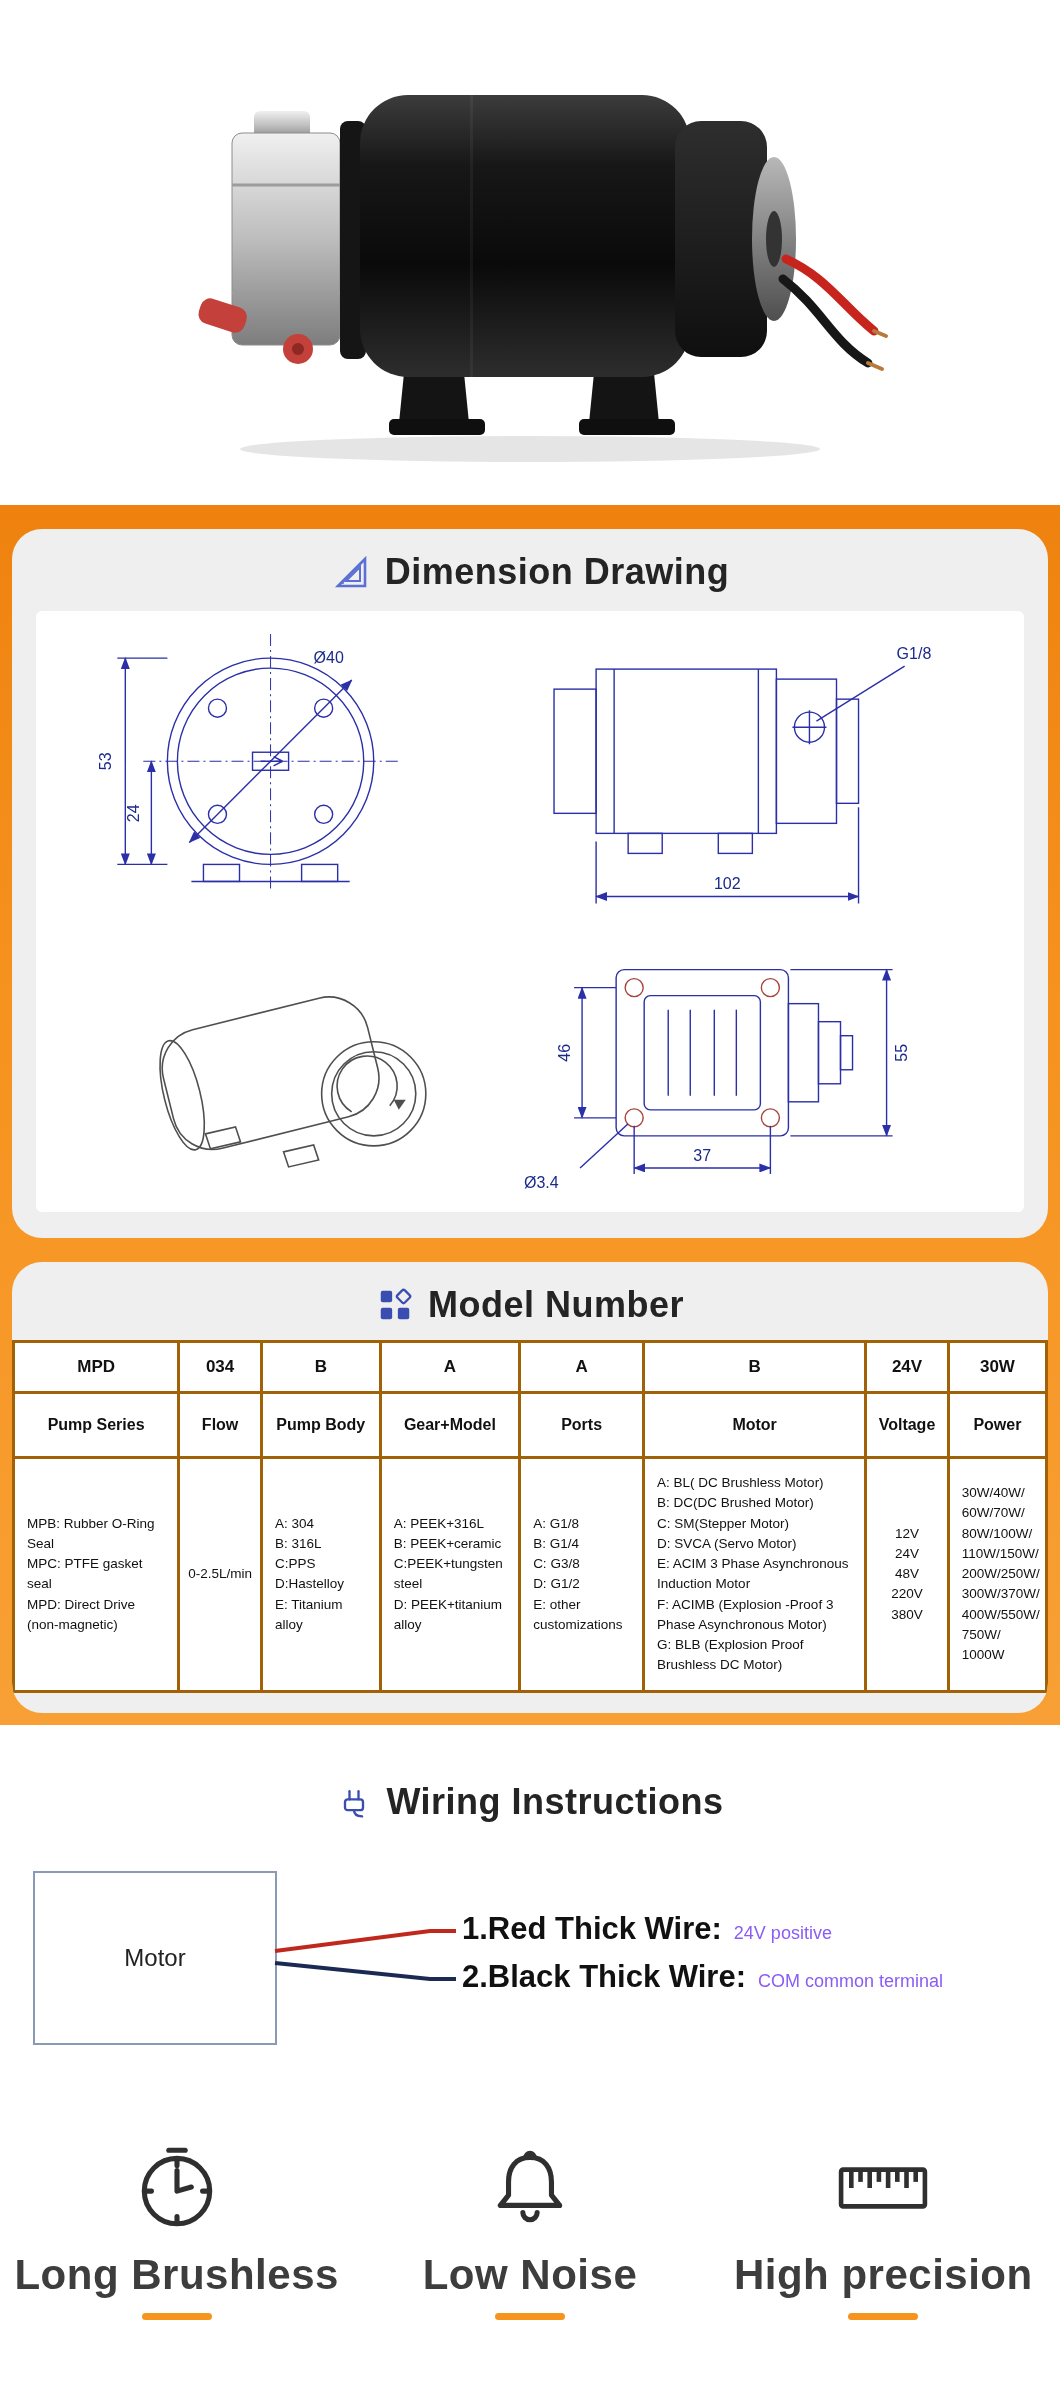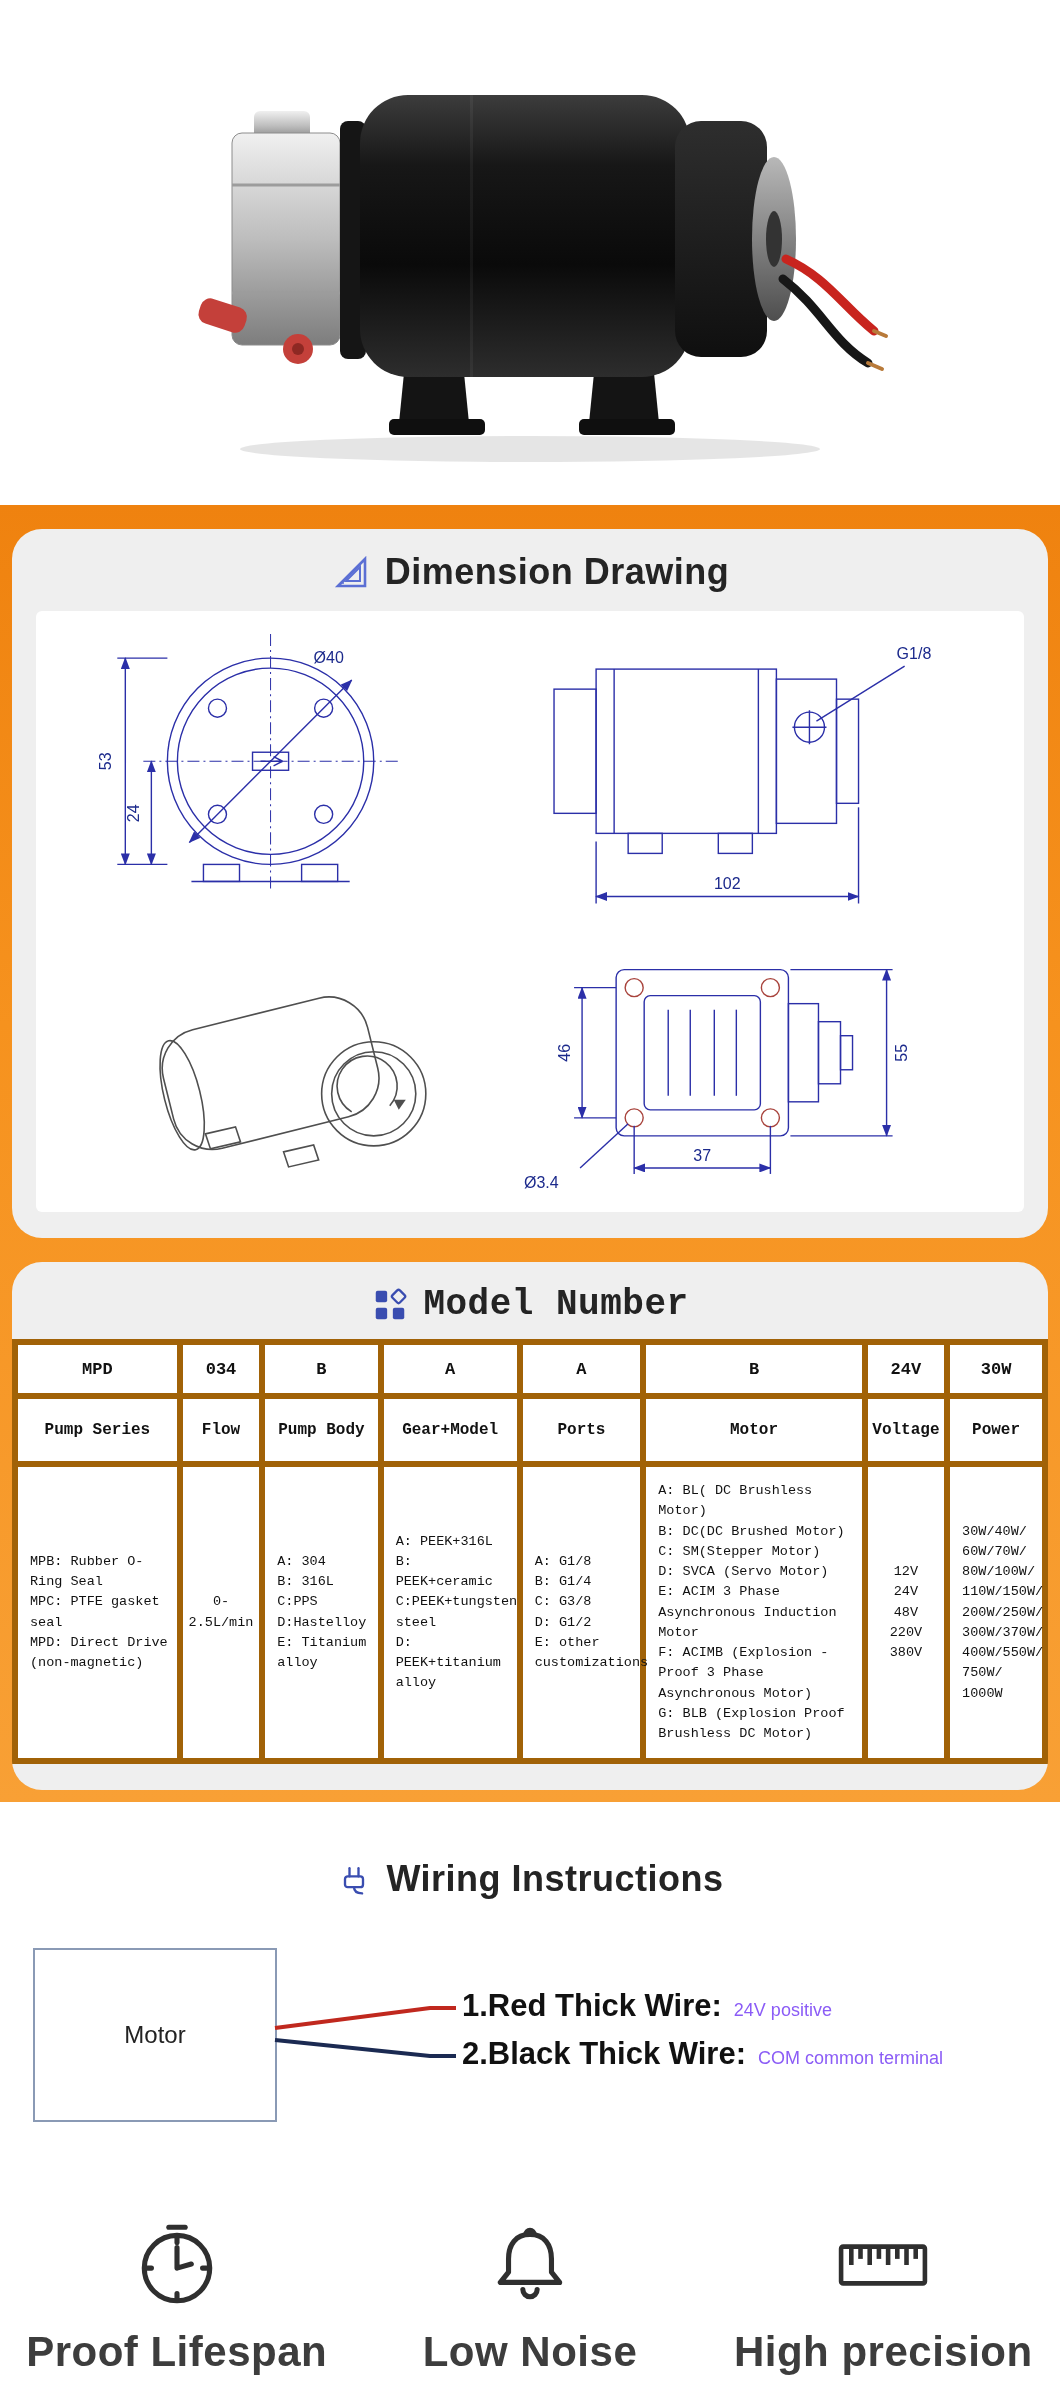--- a/index.html
+++ b/index.html
@@ -15,23 +15,23 @@
   .card{background:#efefef;border-radius:30px;overflow:hidden;}
   .card-title{display:flex;align-items:center;justify-content:center;gap:14px;padding:22px 0 14px;}
   .card-title h2{margin:0;font-size:36px;font-weight:bold;color:#242424;letter-spacing:.5px;}
   .title-icon{display:flex;align-items:center;}
 
   .dim-card{padding-bottom:26px;}
   .drawing-panel{background:#fff;border-radius:6px;margin:4px 24px 0;height:601px;padding-left:12px;}
   .drawing-panel svg{display:block;width:100%;height:100%;}
 
   
-  .model-card{padding-bottom:26px;font-family:Liberation Mono, monospace;}
+  .model-card{padding-bottom:20px;}
   table.model{width:100%;border-collapse:collapse;background:#fff;table-layout:fixed;}
-  table.model td{border:6px solid #a16207;}
+  table.model td{border:3px solid #a16207;}
   tr.codes td{height:46px;text-align:center;font-weight:bold;font-size:17px;color:#111;}
   tr.heads td{height:60px;text-align:center;font-weight:bold;font-size:16px;color:#111;}
   td.detail{white-space:pre-line;font-size:13.5px;line-height:1.5;color:#111;
     padding:14px 8px;text-align:left;vertical-align:middle;}
   td.detail.center{text-align:center;padding:14px 2px;}
   td.detail.pads{padding-left:12px;}
 
   
   .wiring-section{background:#fff;padding:34px 0 6px;}
   .wiring-diagram{position:relative;height:230px;margin-top:22px;}
@@ -359,21 +359,21 @@
         <svg width="92" height="92" viewBox="0 0 90 90" fill="none" stroke="#2f2f2f" stroke-width="5" stroke-linecap="round">
           <circle cx="45" cy="49" r="32"></circle>
           <path d="M45 49 L45 29 M45 49 L59 45"></path>
           <line x1="45" y1="20" x2="45" y2="24"></line>
           <line x1="45" y1="74" x2="45" y2="78"></line>
           <line x1="16" y1="49" x2="20" y2="49"></line>
           <line x1="70" y1="49" x2="74" y2="49"></line>
           <line x1="37" y1="9" x2="53" y2="9"></line>
         </svg>
       </span>
-      <div class="feature-label">Proof Lifespan</div>
+      <div class="feature-label">Long Brushless</div>
       <div class="feature-underline"></div>
     </div>
     <div class="feature">
       <span class="f-icon">
         <svg width="92" height="92" viewBox="0 0 90 90" fill="none" stroke="#2f2f2f" stroke-width="5" stroke-linecap="round" stroke-linejoin="round">
           <path d="M41 16 a4 4 0 0 1 8 0"></path>
           <path d="M45 16 c-14 0 -21 10 -21 24 v13 l-8 10 h58 l-8 -10 v-13 c0 -14 -7 -24 -21 -24 z"></path>
           <path d="M38 70 a7 7 0 0 0 14 0"></path>
         </svg>
       </span>

